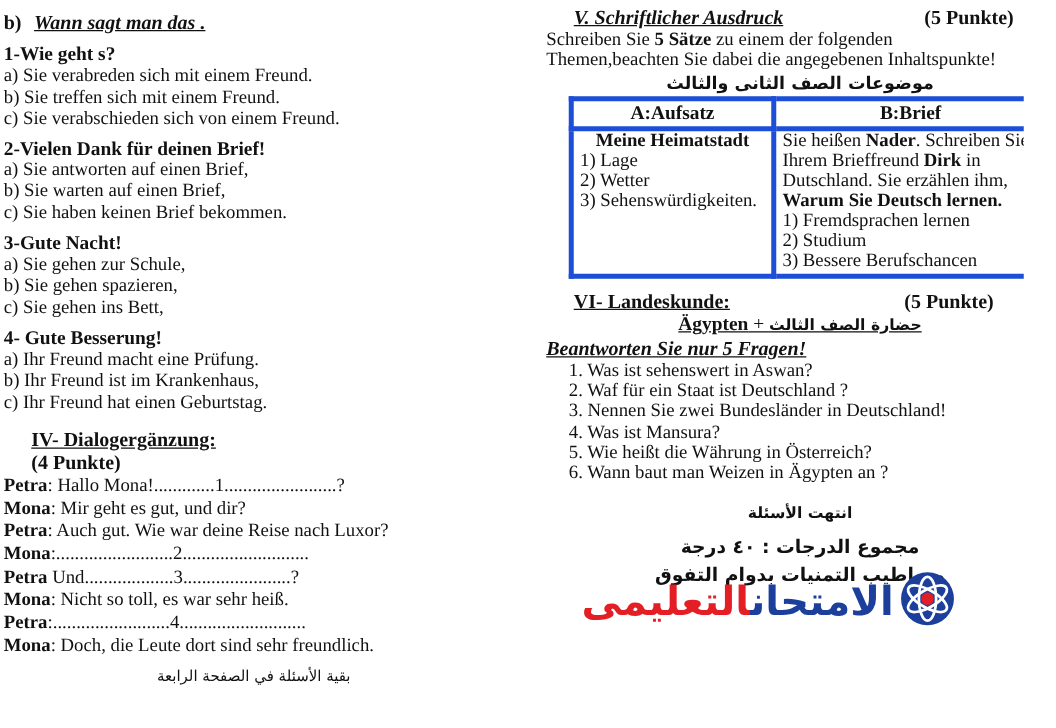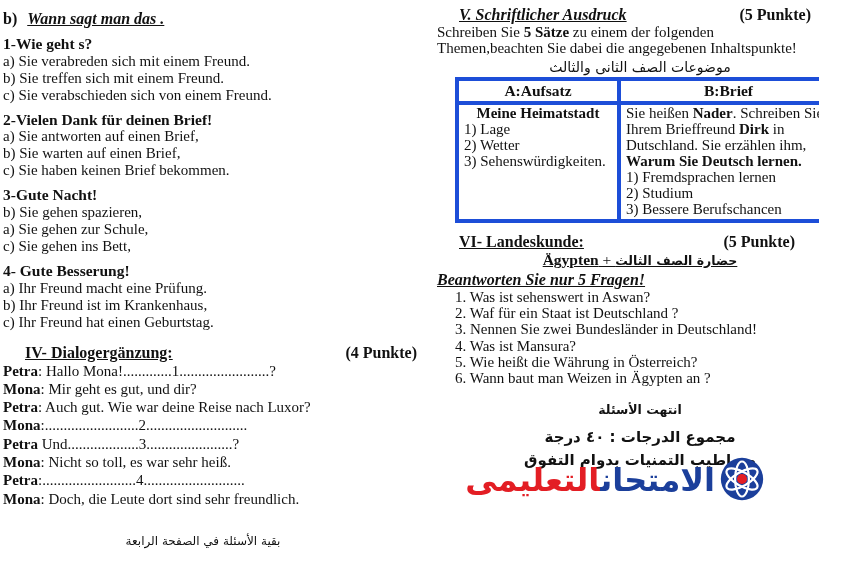--- a/index.html
+++ b/index.html
@@ -10,33 +10,33 @@
   .u{text-decoration:underline}
   .col{position:absolute;top:0;height:582px;}
   .col.left{left:3px;width:424px;}
   .col.right{left:437px;width:406px;}
 
   
   .bhead{margin-top:10px;font-size:16px;}
   .bhead .bl{margin-right:10px;}
   .qt{font-weight:bold;font-size:15.5px;margin-top:7px;line-height:1.15;}
   .opt{font-size:15px;line-height:1.13;}
-  .ivrow{display:flex;justify-content:space-between;margin-top:13px;padding:0 10px 0 22px;font-size:16px;}
+  .ivrow{display:flex;justify-content:space-between;margin-top:13px;padding:0 10px 0 22px;font-size:16px;flex-direction:column;}
   .ivsub{margin-left:26px;font-size:15.5px;margin-top:1px;}
   .dlg{font-size:15px;line-height:1.22;}
   .lfoot{position:absolute;top:534px;left:10px;width:380px;text-align:center;font-size:12px;}
 
   
   .ar{direction:rtl;font-family:"DejaVu Sans",sans-serif;}
   .ar-inline{font-family:"DejaVu Sans",sans-serif;font-weight:bold;font-size:12.5px;}
 
   
   .vrow{display:flex;justify-content:space-between;margin-top:6px;padding:0 32px 0 22px;font-size:16px;}
   .intro{font-size:15px;line-height:1.08;}
-  .topics{text-align:center;font-size:14px;font-weight:normal;margin:3px 0 2px 0;}
+  .topics{text-align:center;font-size:14px;font-weight:bold;margin:3px 0 2px 0;}
   table.tt{border-collapse:collapse;margin:1px 0 0 18px;width:385px;}
   .tt th,.tt td{border:4px solid #1d4ed8;padding:1px 5px;vertical-align:top;font-size:15px;}
   .tt th{text-align:center;font-size:15.5px;padding:1px 2px;}
   .tt td.a{width:148px;}
   .cl{line-height:1.06;}
   .ctr{text-align:center;}
   .btext{line-height:1.06;}
   .virow{display:flex;justify-content:space-between;margin-top:10px;padding:0 48px 0 22px;font-size:16px;gap:10px;}
   .visub{text-align:center;font-size:15.5px;margin-top:0px;}
   .viinst{font-size:16px;margin-top:2px;}
@@ -76,22 +76,22 @@
 
     <div>
       <div class="qt">2-Vielen Dank für deinen Brief!</div>
       <div class="opt">a) Sie antworten auf einen Brief,</div>
       <div class="opt">b) Sie warten auf einen Brief,</div>
       <div class="opt">c) Sie haben keinen Brief bekommen.</div>
     </div>
 
     <div>
       <div class="qt">3-Gute Nacht!</div>
+      <div class="opt">a) Sie gehen zur Schule,</div>
       <div class="opt">b) Sie gehen spazieren,</div>
-      <div class="opt">a) Sie gehen zur Schule,</div>
       <div class="opt">c) Sie gehen ins Bett,</div>
     </div>
 
     <div>
       <div class="qt">4- Gute Besserung!</div>
       <div class="opt">a) Ihr Freund macht eine Prüfung.</div>
       <div class="opt">b) Ihr Freund ist im Krankenhaus,</div>
       <div class="opt">c) Ihr Freund hat einen Geburtstag.</div>
     </div>
 

